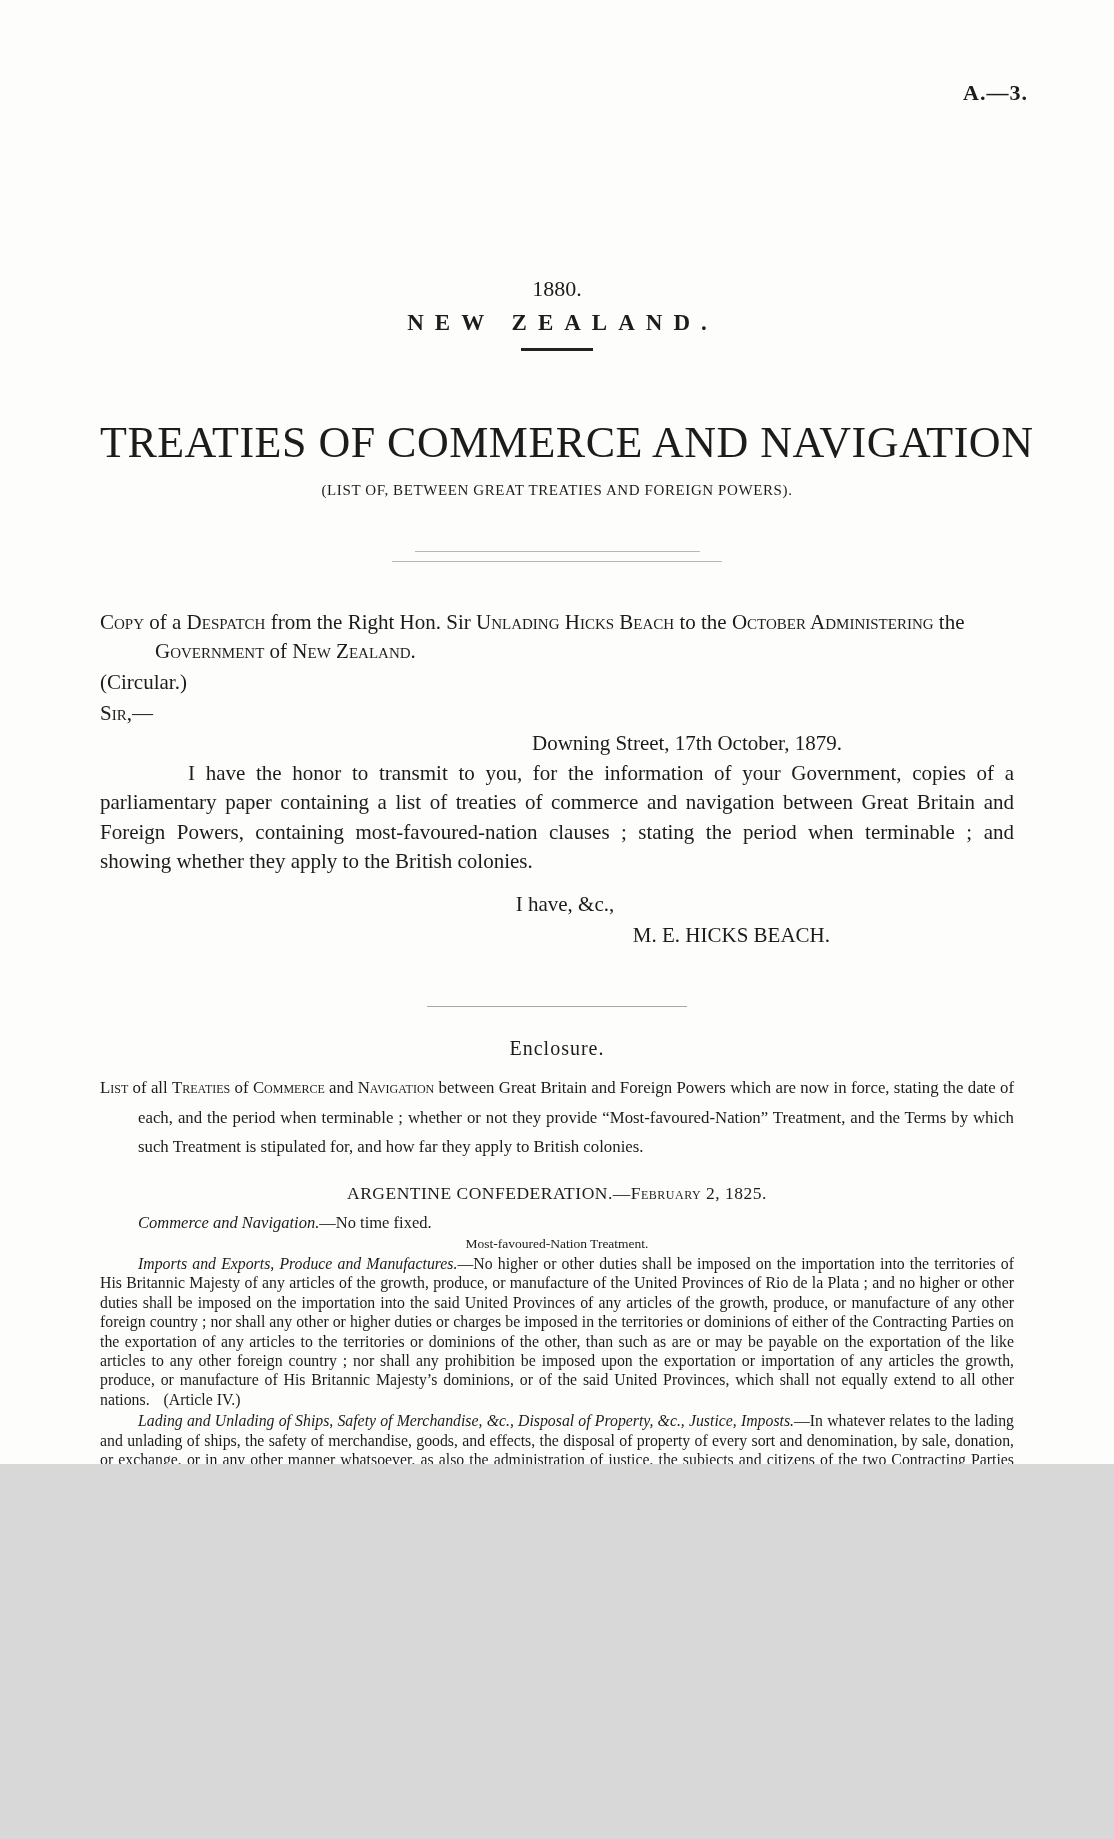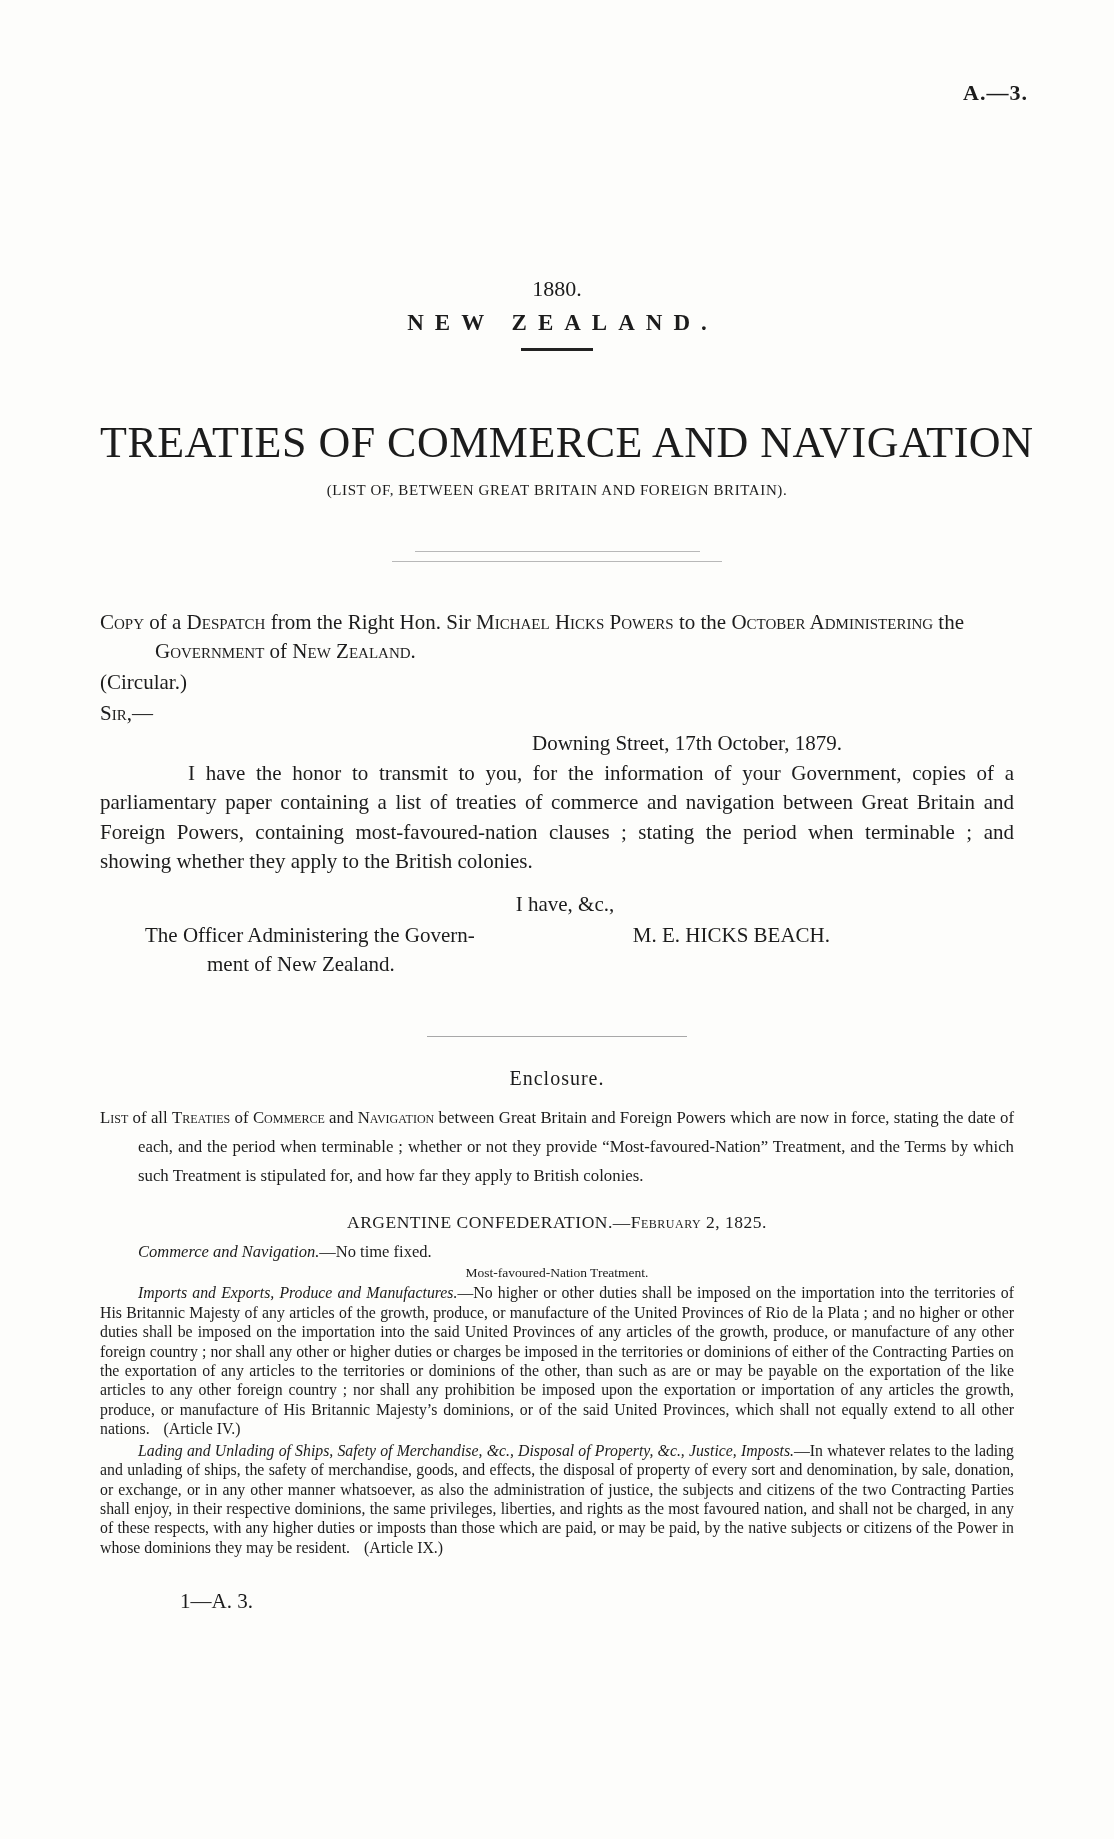--- a/index.html
+++ b/index.html
@@ -1,18 +1,18 @@
 <!DOCTYPE html>
 <html><head>
 <meta charset="utf-8">
 <style>
   html, body { margin: 0; padding: 0; background: #d8d8d8; }
   .page {
     width: 1114px;
-    height: 1839px;
+    height: 1464px;
     margin: 0 auto;
     background: #fdfdfb;
     color: #1c1c1c;
     font-family: "Liberation Serif", serif;
     position: relative;
     box-sizing: border-box;
     padding: 0 100px;
     overflow: hidden;
   }
   .doc-ref {
@@ -103,41 +103,37 @@
 
 <div class="page">
 
   <div class="doc-ref">A.—3.</div>
 
   <div class="year">1880.</div>
   <div class="country">NEW ZEALAND.</div>
   <div class="title-rule"></div>
 
   <h1 class="main-title">TREATIES OF COMMERCE AND NAVIGATION</h1>
-  <div class="subtitle">(LIST OF, BETWEEN GREAT BRITAIN AND FOREIGN BRITAIN).</div>
+  <div class="subtitle">(LIST OF, BETWEEN GREAT TREATIES AND FOREIGN POWERS).</div>
 
   <div class="presented-wrap">
     <div class="hairline-top"></div>
     <div class="hairline-bottom"></div>
   </div>
 
   <div class="letter">
-    <div class="copy-para"><span class="sc">Copy</span><span> of a </span><span class="sc">Despatch</span><span> from the Right Hon. Sir </span><span class="sc">Michael Hicks Powers</span><span> to the </span><span class="sc">October Administering</span><span> the </span><span class="sc">Government</span><span> of </span><span class="sc">New Zealand.</span></div>
+    <div class="copy-para"><span class="sc">Copy</span><span> of a </span><span class="sc">Despatch</span><span> from the Right Hon. Sir </span><span class="sc">Unlading Hicks Beach</span><span> to the </span><span class="sc">October Administering</span><span> the </span><span class="sc">Government</span><span> of </span><span class="sc">New Zealand.</span></div>
     <div class="circular">(Circular.)</div>
     <div class="sir-row">
       <span class="sc">Sir,—</span>
       <span class="dateline">Downing Street, 17th October, 1879.</span>
     </div>
     <div class="letter-body">I have the honor to transmit to you, for the information of your Government, copies of a parliamentary paper containing a list of treaties of commerce and navigation between Great Britain and Foreign Powers, containing most-favoured-nation clauses ; stating the period when terminable ; and showing whether they apply to the British colonies.</div>
     <div class="valediction">I have, &amp;c.,</div>
     <div class="sig-row">
-      <div class="sig-left">
-        <div>The Officer Administering the Govern-</div>
-        <div class="sig-left-line2">ment of New Zealand.</div>
-      </div>
       <div class="sig-right">M. E. HICKS BEACH.</div>
     </div>
   </div>
 
   <div class="section-divider"></div>
 
   <div class="enclosure-heading">Enclosure.</div>
 
   <div class="list-para"><span class="sc">List</span><span> of all </span><span class="sc">Treaties</span><span> of </span><span class="sc">Commerce</span><span> and </span><span class="sc">Navigation</span><span> between Great Britain and Foreign Powers which are now in force, stating the date of each, and the period when terminable ; whether or not they provide “Most-favoured-Nation” Treatment, and the Terms by which such Treatment is stipulated for, and how far they apply to British colonies.</span></div>
 

